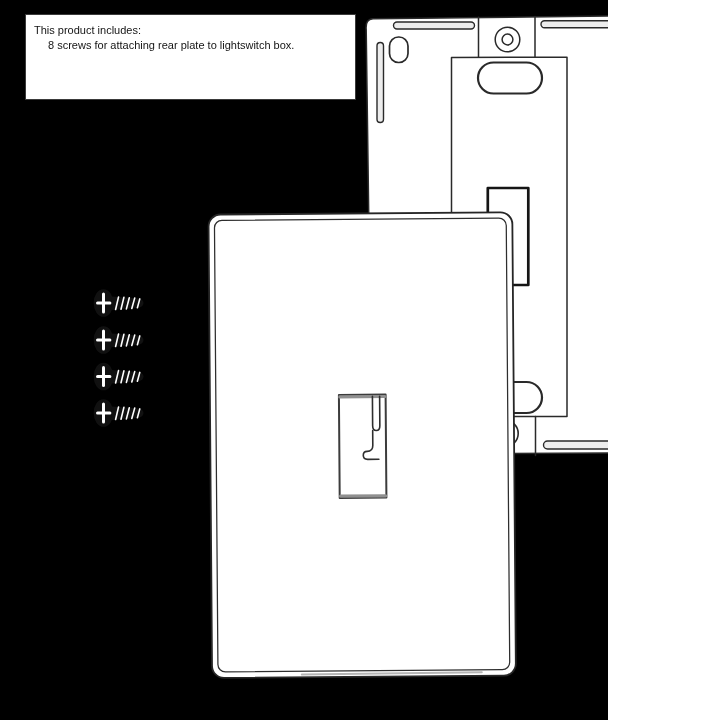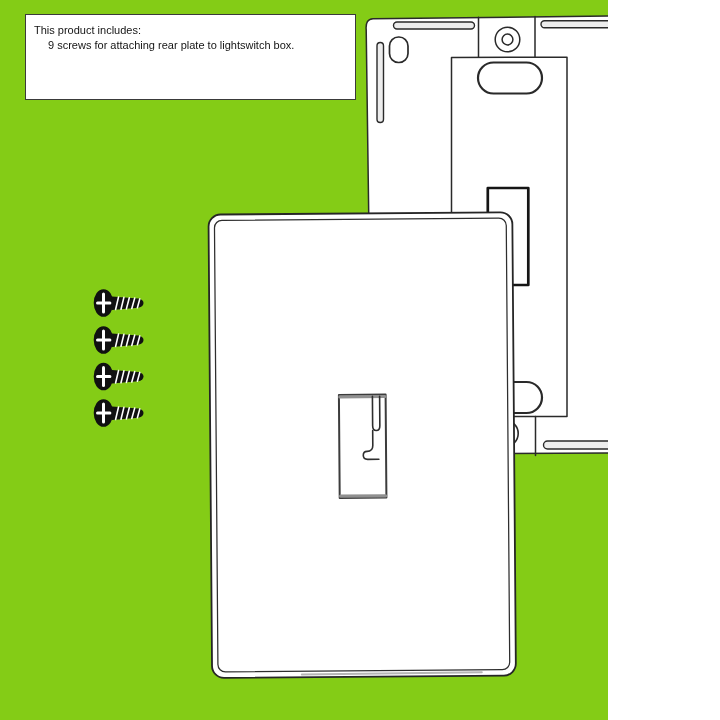--- a/index.html
+++ b/index.html
@@ -1,17 +1,17 @@
 <!DOCTYPE html>
 <html><head>
 <meta charset="utf-8">
 <style>
   html,body{margin:0;padding:0;background:#fff;}
   .stage{
-    position:relative;width:608px;height:720px;background:#84cc16;overflow:hidden;
+    position:relative;width:608px;height:720px;background:#000000;overflow:hidden;
     font-family:"Liberation Sans",sans-serif;
   }
   .diagram{position:absolute;left:0;top:0;}
   .info-box{
     position:absolute;left:25px;top:14px;width:331px;height:86px;
     box-sizing:border-box;border:1.5px solid #3a3a3a;background:#fff;
     padding:8px 6px 0 8px;color:#141414;
   }
   .info-title{font-size:11px;line-height:15px;white-space:nowrap;}
   .info-item{font-size:11px;line-height:15px;padding-left:14px;white-space:nowrap;}
@@ -99,16 +99,16 @@
     <g>
       <use href="#screw-shape" x="94" y="289.5"></use>
       <use href="#screw-shape" x="94" y="326.5"></use>
       <use href="#screw-shape" x="94" y="363"></use>
       <use href="#screw-shape" x="94" y="399.5"></use>
     </g>
   </svg>
 
   <div class="info-box">
     <div class="info-title">This product includes:</div>
-    <div class="info-item">9 screws for attaching rear plate to lightswitch box.</div>
+    <div class="info-item">8 screws for attaching rear plate to lightswitch box.</div>
   </div>
 
 </div>
 
 </body></html>

